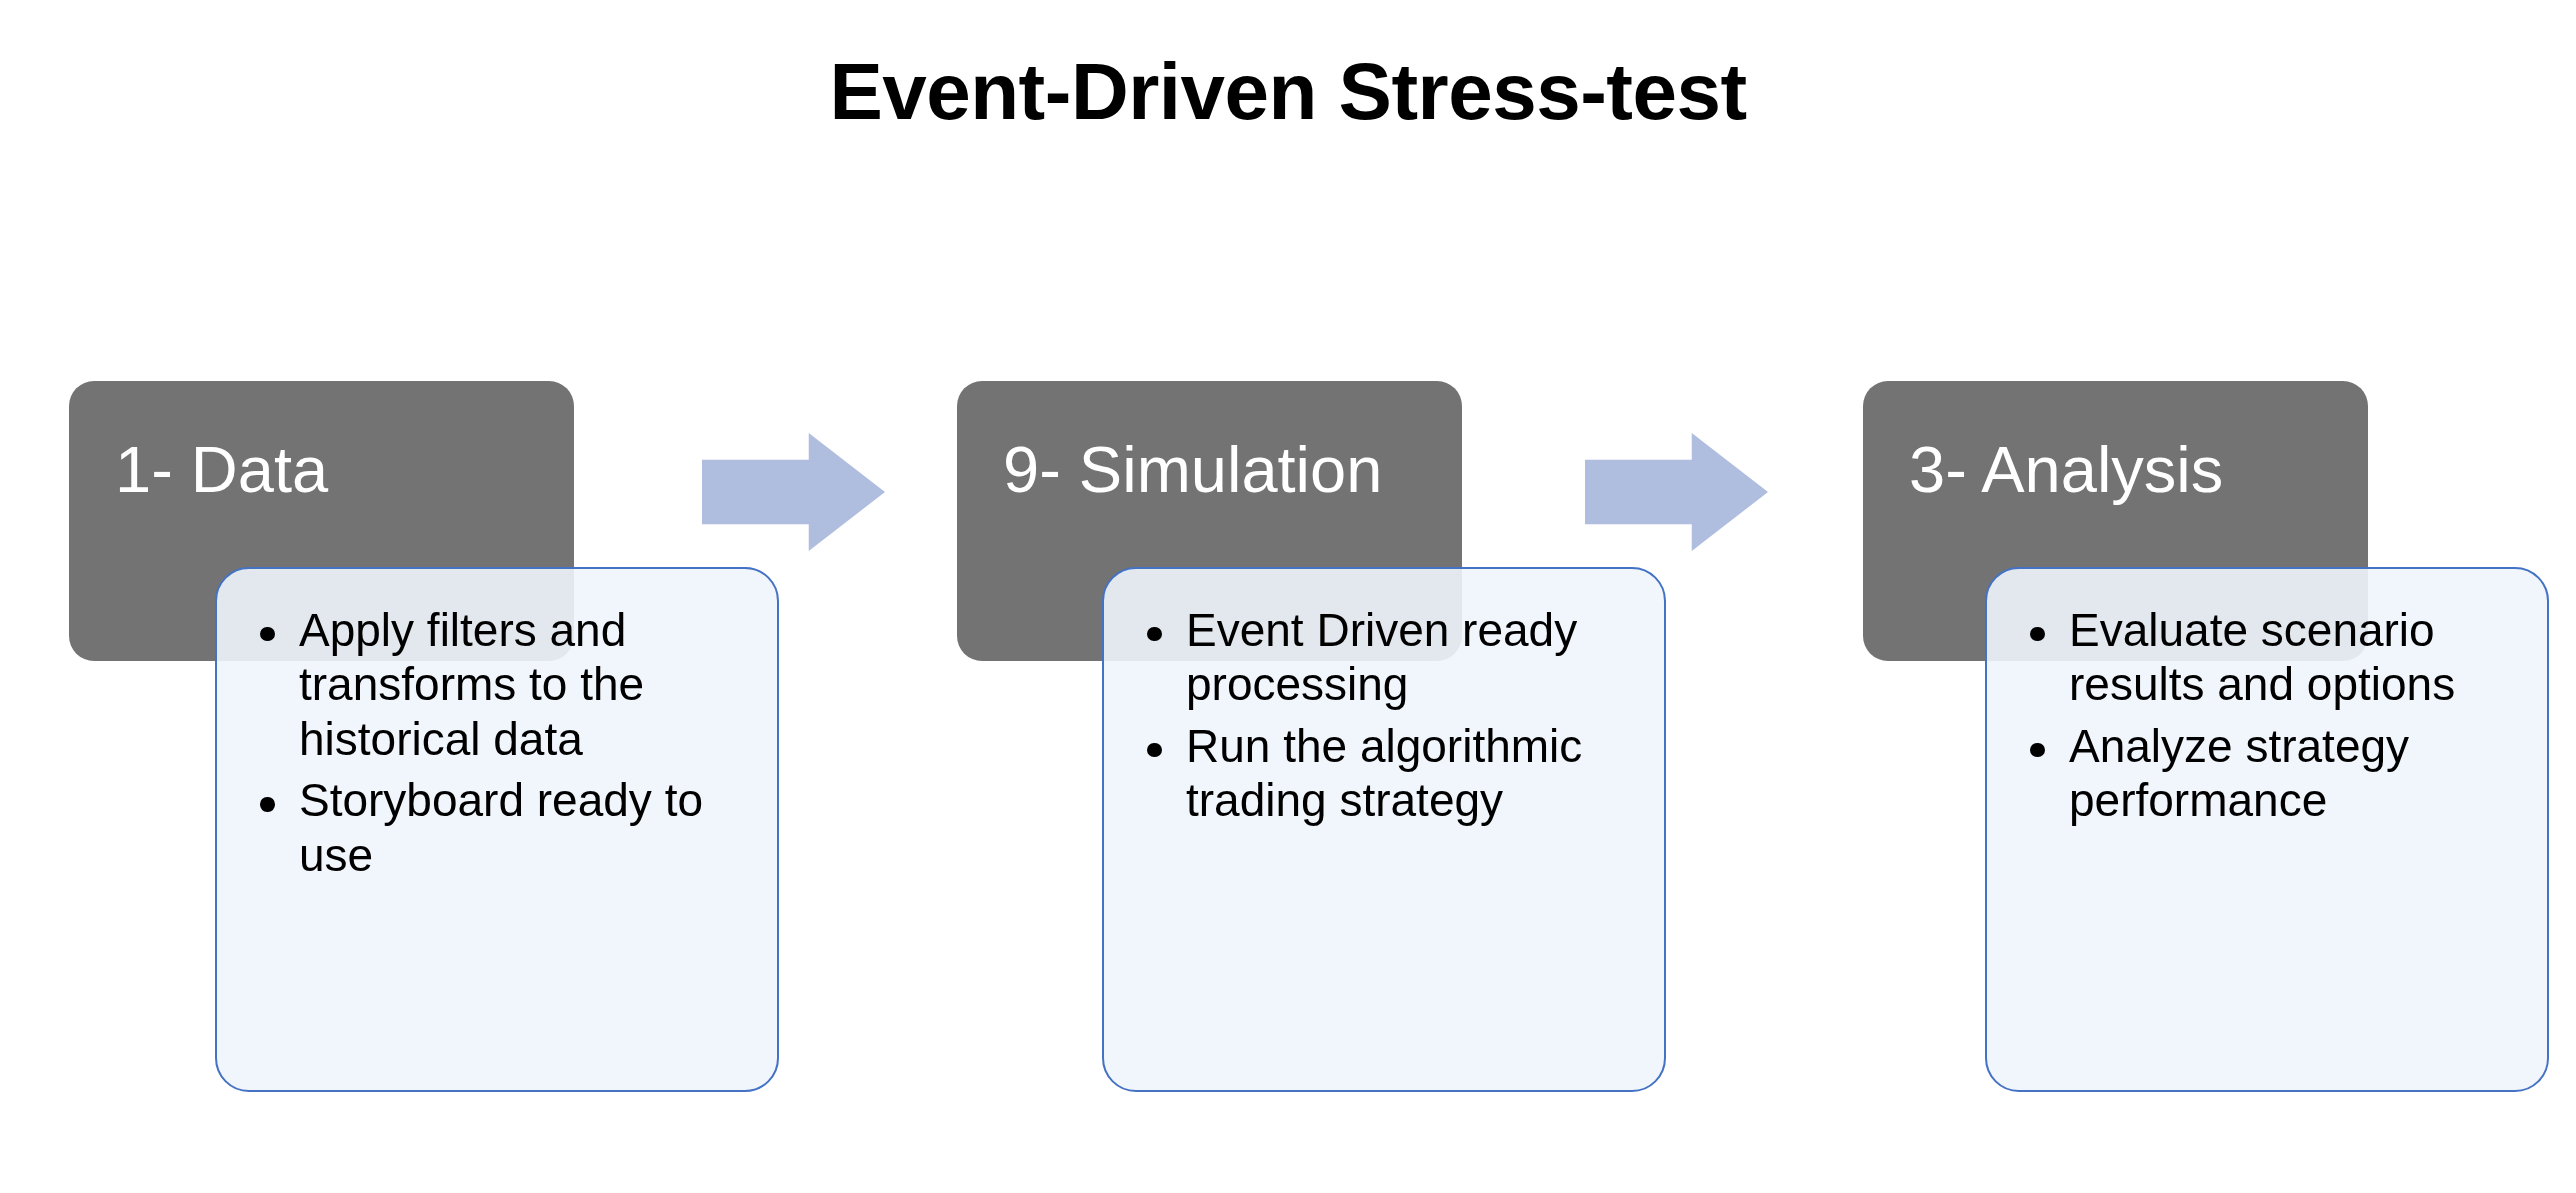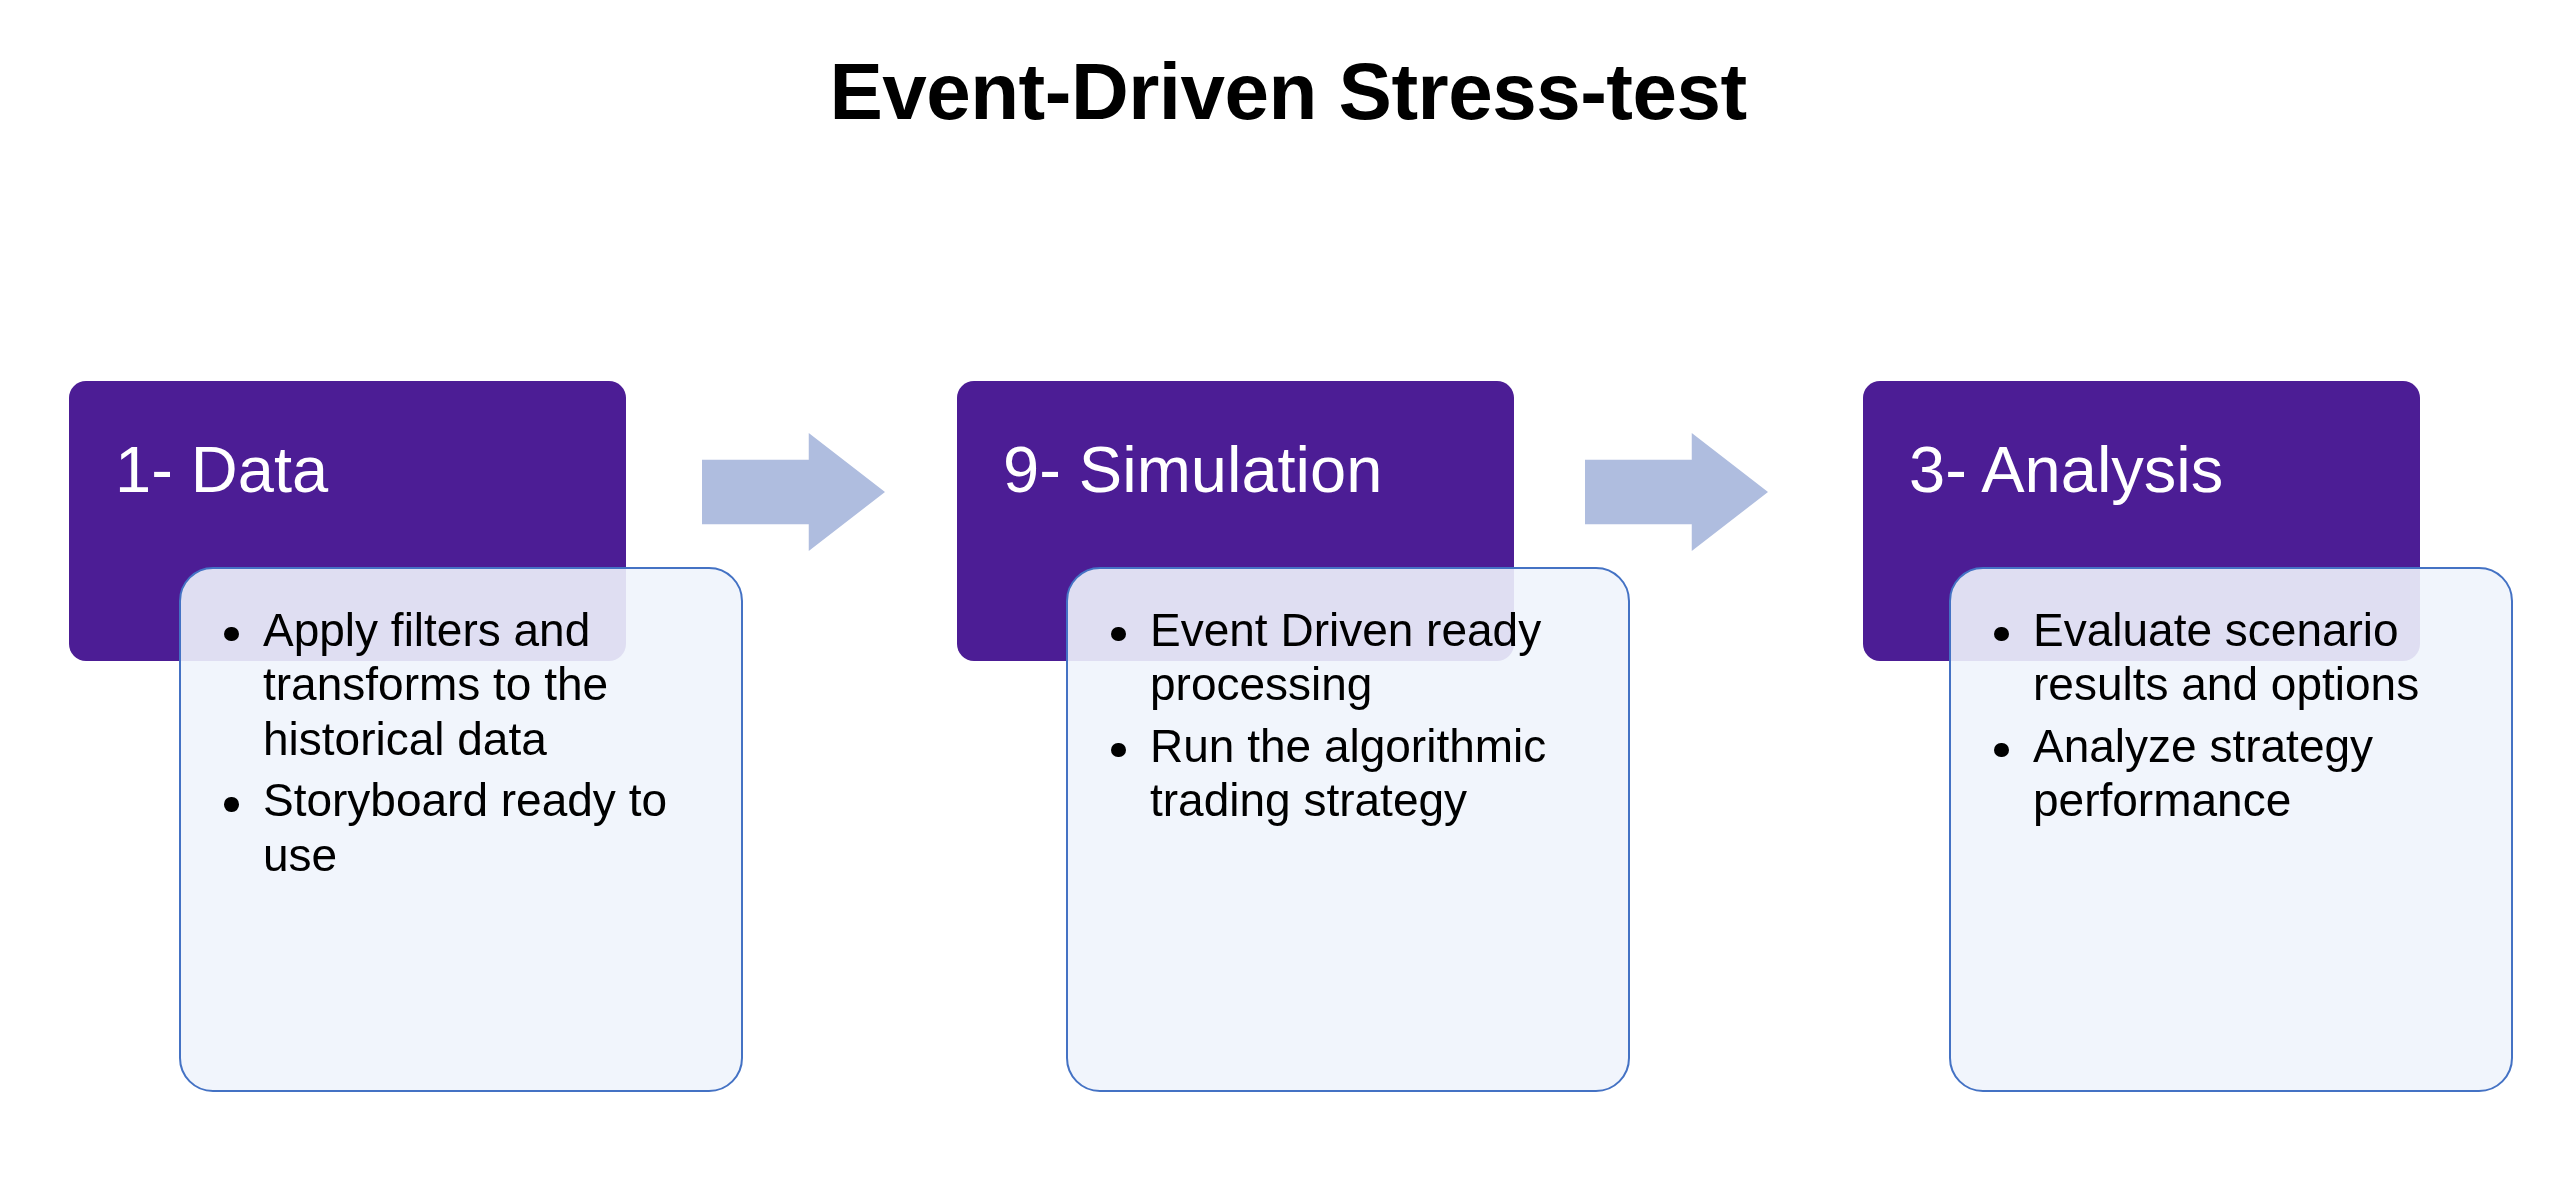--- a/index.html
+++ b/index.html
@@ -38,24 +38,24 @@
   
   .stage {
     position: absolute;
     top: 0;
     left: 0;
   }
 
   
   .stage-header {
     position: absolute;
-    width: 557px;
+    width: 505px;
     height: 280px;
-    border-radius: 17px;
-    background: #4c1d95;
+    border-radius: 25px;
+    background: #737373;
     box-sizing: border-box;
   }
   .stage-header-label {
     position: absolute;
     left: 46px;
     top: 53px;
     font-size: 65px;
     line-height: 1.1;
     color: #ffffff;
     font-weight: 400;
@@ -64,20 +64,21 @@
 
   
   .stage-card {
     position: absolute;
     width: 564px;
     height: 525px;
     border: 2.9px solid #4472C4;
     border-radius: 34px;
     background: rgba(240, 244, 252, 0.90);
     box-sizing: border-box;
+    margin-left: 36px;
   }
 
   .stage-list {
     margin: 0;
     padding: 0;
     list-style: none;
     position: absolute;
     left: 32px;
     top: 34px;
     right: 15.2px;

